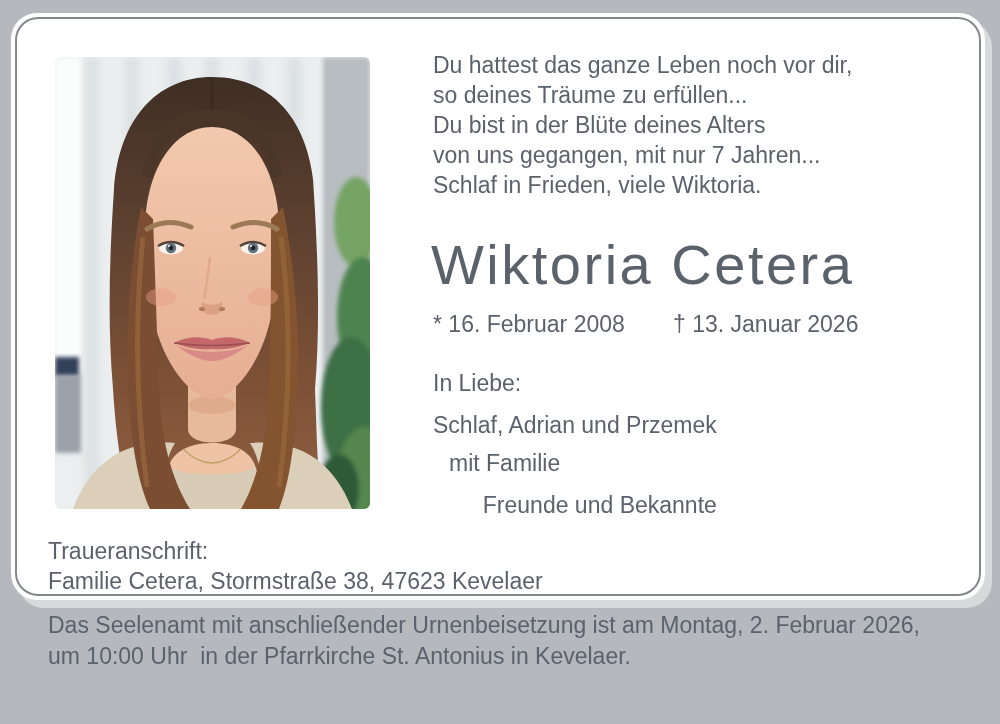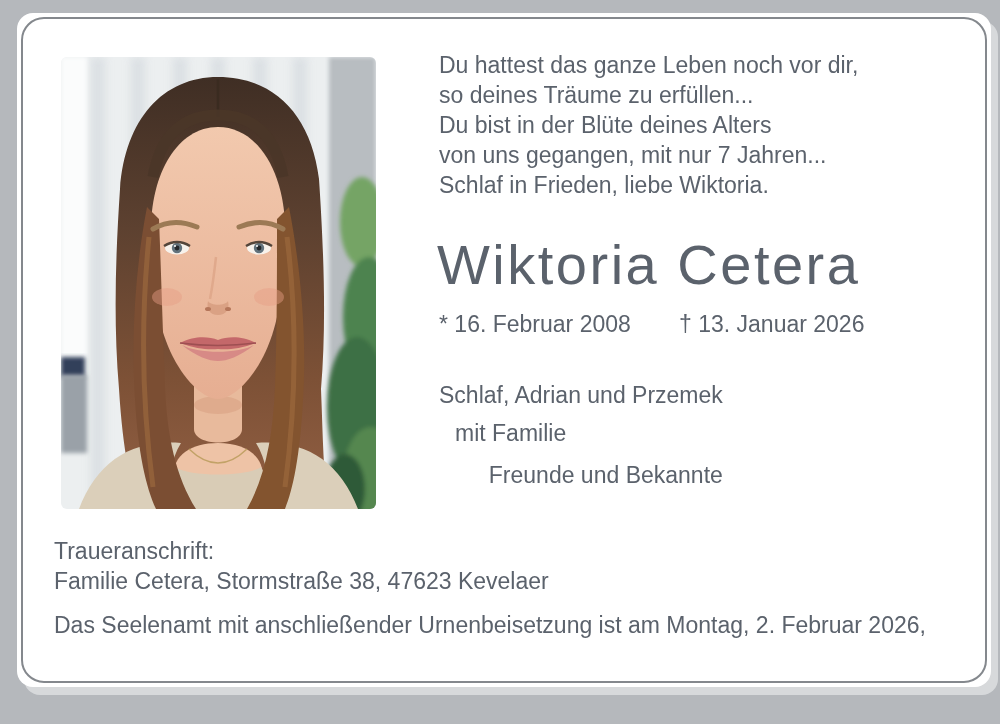--- a/index.html
+++ b/index.html
@@ -6,24 +6,24 @@
   html, body {
     margin: 0; padding: 0;
     width: 1000px; height: 724px;
     overflow: hidden;
     background: var(--page-bg, #b5b8bc);
     font-family: "Liberation Sans", sans-serif;
   }
   .page { position: relative; width: 1000px; height: 724px; }
 
   .card {
-    position: absolute; left: 17px; top: 13px;
-    width: 974px; height: 674px;
+    position: absolute; left: 11px; top: 13px;
+    width: 974px; height: 587px;
     background: var(--card-bg, #ffffff);
-    border-radius: 16px;
+    border-radius: 26px;
     box-shadow: 7px 8px 0 #d7d9db;
     color: var(--text, #5b626c);
   }
   .card-line {
     position: absolute; inset: 4px;
     border: 2px solid var(--card-line, #84888d);
     border-radius: 23px;
     pointer-events: none;
   }
 
@@ -164,38 +164,40 @@
           <path d="M119,286 Q157,291 195,286" stroke="#9e4f52" stroke-width="1.5" fill="none"></path>
         </g>
       </svg>
     </div>
 
     <div class="txt eulogy">
       <div>Du hattest das ganze Leben noch vor dir,</div>
       <div>so deines Träume zu erfüllen...</div>
       <div>Du bist in der Blüte deines Alters</div>
       <div>von uns gegangen, mit nur 7 Jahren...</div>
-      <div>Schlaf in Frieden, liebe Wiktoria.</div>
+      <div>Schlaf in Frieden, viele Wiktoria.</div>
     </div>
 
     <h1 class="txt name">Wiktoria Cetera</h1>
 
     <div class="txt dates">
       <span>* 16. Februar 2008</span>
       <span class="death">† 13. Januar 2026</span>
     </div>
 
     <div class="txt mourning">
+      <div>In Liebe:</div>
       <div class="m-line1">Schlaf, Adrian und Przemek</div>
       <div class="m-line2">mit Familie</div>
       <div class="m-line3">Freunde und Bekannte</div>
     </div>
 
     <div class="txt address">
       <div>Traueranschrift:</div>
       <div>Familie Cetera, Stormstraße 38, 47623 Kevelaer</div>
     </div>
 
     <div class="txt service">
       <div>Das Seelenamt mit anschließender Urnenbeisetzung ist am Montag, 2. Februar 2026,</div>
+      <div>um 10:00 Uhr&nbsp; in der Pfarrkirche St. Antonius in Kevelaer.</div>
     </div>
   </div>
 </div>
 
 </body></html>

